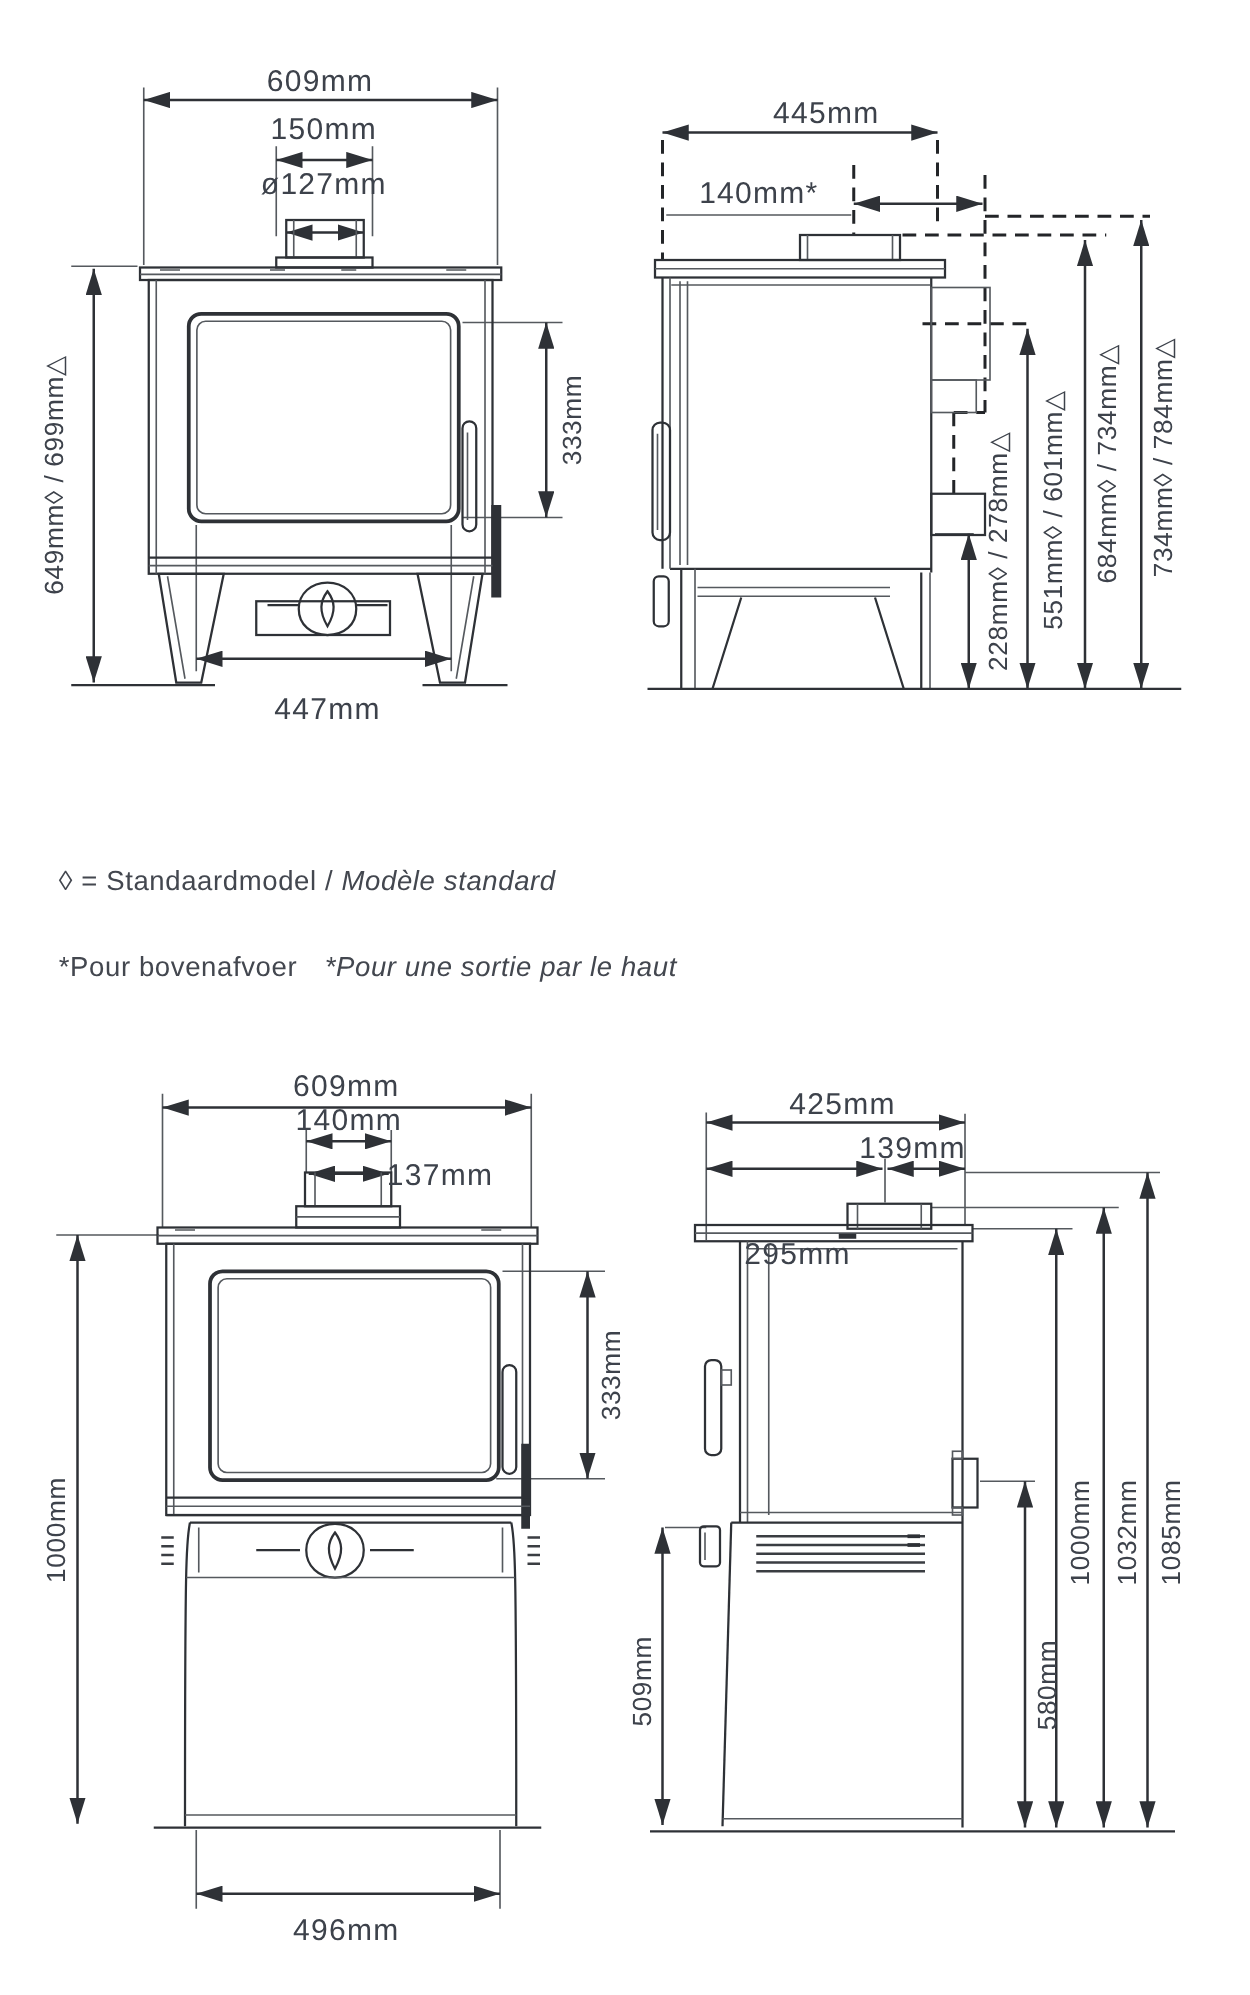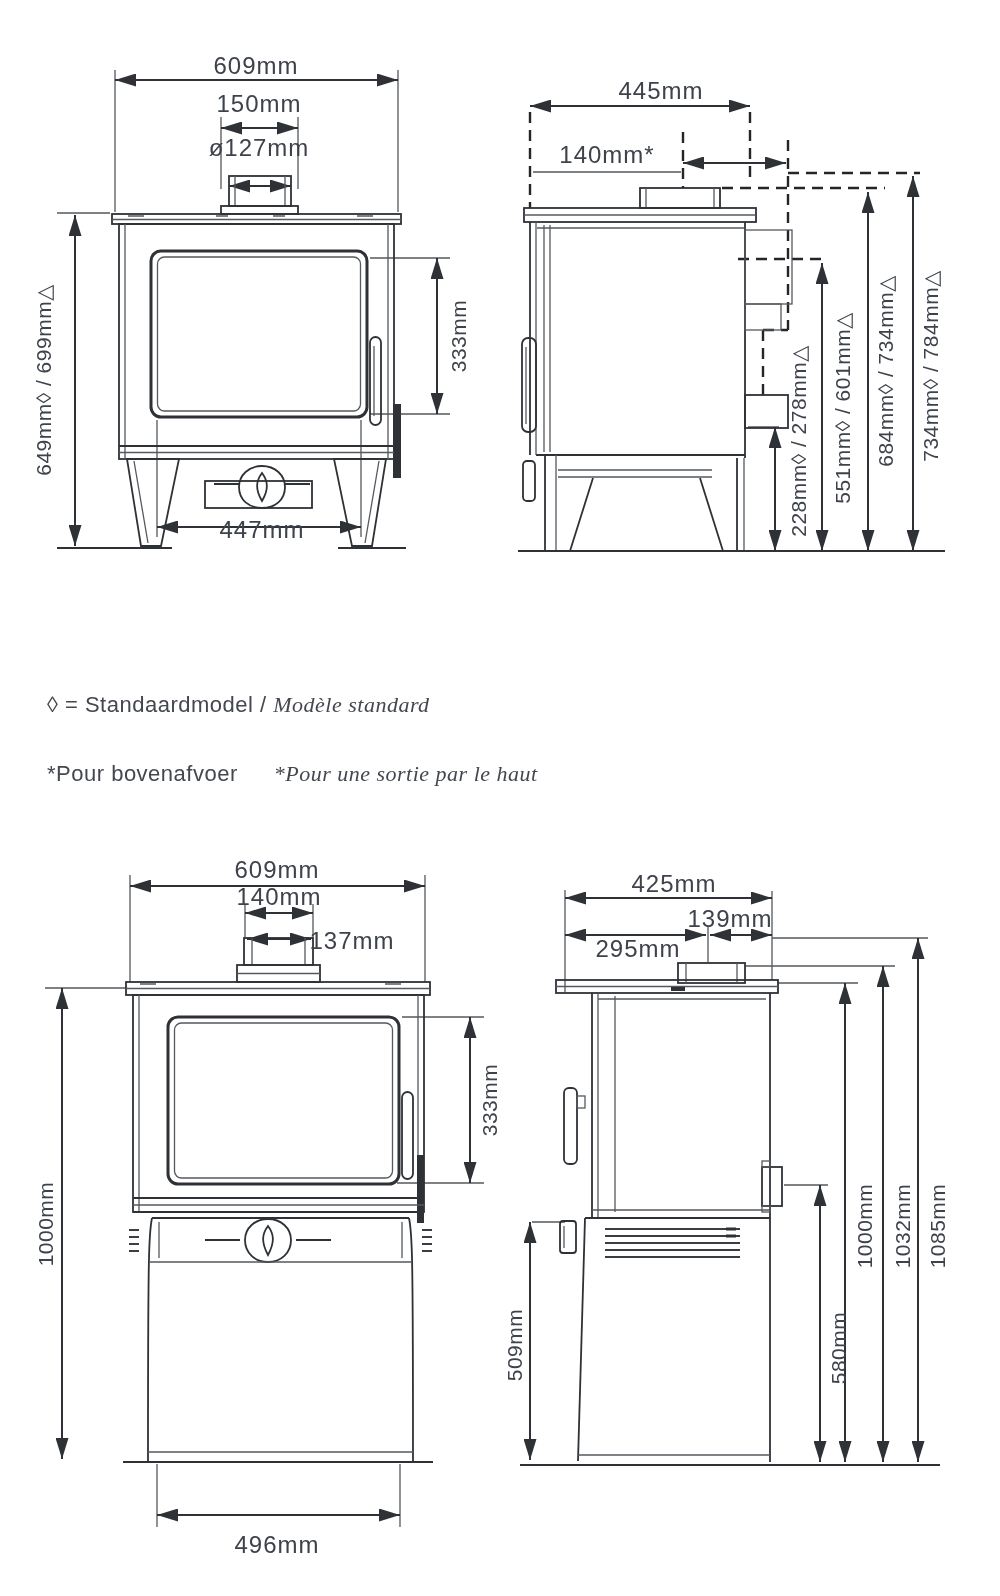--- a/index.html
+++ b/index.html
@@ -4,22 +4,22 @@
 <style>
   html,body{margin:0;padding:0;background:#ffffff;}
   #page{position:relative;width:1000px;height:1596px;background:#ffffff;
         font-family:"Liberation Sans","DejaVu Sans",sans-serif;color:#3d424b;overflow:hidden;}
   #art{position:absolute;left:0;top:0;}
   .hlabel{position:absolute;white-space:nowrap;transform:translate(-50%,-50%);
           font-size:24px;letter-spacing:1px;color:#3d424b;}
   .vlabel{position:absolute;white-space:nowrap;transform:translate(-50%,-50%) rotate(-90deg);
           font-size:21px;letter-spacing:0.5px;color:#3d424b;}
   .legend-line{position:absolute;font-size:22px;letter-spacing:0.5px;color:#43474f;white-space:nowrap;}
-  .legend-line .fr{font-style:italic;font-family:Liberation Serif, serif;}
-  .legend-line .gap{margin-left:36px;}
+  .legend-line .fr{font-style:italic;}
+  .legend-line .gap{margin-left:22px;}
   svg .thin{stroke:#55595e;stroke-width:1.3;fill:none;}
   svg .out{stroke:#2e3136;stroke-width:1.8;fill:none;}
   svg .win{stroke:#2e3136;stroke-width:3;fill:none;}
   svg .dim{stroke:#2e3136;stroke-width:2;fill:none;marker-start:url(#ar);marker-end:url(#ar);}
   svg .dash{stroke:#232528;stroke-width:2.4;fill:none;stroke-dasharray:11 7;}
   svg .fillb{fill:#2e3136;stroke:none;}
   svg .vent{stroke:#3a3d42;stroke-width:2;fill:none;}
 </style>
 </head>
 <body>
@@ -228,21 +228,21 @@
       <rect class="thin" x="762" y="1206" width="8" height="6"></rect>
     </g>
     <path class="out" d="M520,1465 H940"></path>
   </g>
 </svg>
 
 <div class="hlabel" style="left:256px;top:66px">609mm</div>
 <div class="hlabel" style="left:259px;top:104px">150mm</div>
 <div class="hlabel" style="left:259px;top:148px">ø127mm</div>
 <div class="vlabel" style="left:459px;top:336px">333mm</div>
-<div class="hlabel" style="left:262px;top:530px">447mm</div>
+<div class="hlabel" style="left:262px;top:568px">447mm</div>
 <div class="vlabel" style="left:44px;top:380px">649mm◊ / 699mm△</div>
 
 <div class="hlabel" style="left:661px;top:91px">445mm</div>
 <div class="hlabel" style="left:607px;top:155px">140mm*</div>
 <div class="vlabel" style="left:799px;top:441px">228mm◊ / 278mm△</div>
 <div class="vlabel" style="left:843px;top:408px">551mm◊ / 601mm△</div>
 <div class="vlabel" style="left:886px;top:371px">684mm◊ / 734mm△</div>
 <div class="vlabel" style="left:931px;top:366px">734mm◊ / 784mm△</div>
 
 <div class="legend-line" style="left:47px;top:692px">
@@ -253,21 +253,21 @@
 </div>
 
 <div class="hlabel" style="left:277px;top:870px">609mm</div>
 <div class="hlabel" style="left:279px;top:897px">140mm</div>
 <div class="hlabel" style="left:352px;top:941px">137mm</div>
 <div class="vlabel" style="left:490px;top:1100px">333mm</div>
 <div class="vlabel" style="left:46px;top:1224px">1000mm</div>
 <div class="hlabel" style="left:277px;top:1545px">496mm</div>
 
 <div class="hlabel" style="left:674px;top:884px">425mm</div>
-<div class="hlabel" style="left:638px;top:949px">295mm</div>
+<div class="hlabel" style="left:638px;top:1004px">295mm</div>
 <div class="hlabel" style="left:730px;top:919px">139mm</div>
 <div class="vlabel" style="left:515px;top:1345px">509mm</div>
 <div class="vlabel" style="left:839px;top:1348px">580mm</div>
 <div class="vlabel" style="left:865px;top:1226px">1000mm</div>
 <div class="vlabel" style="left:903px;top:1226px">1032mm</div>
 <div class="vlabel" style="left:938px;top:1226px">1085mm</div>
 
 </div>
 
 </body></html>

